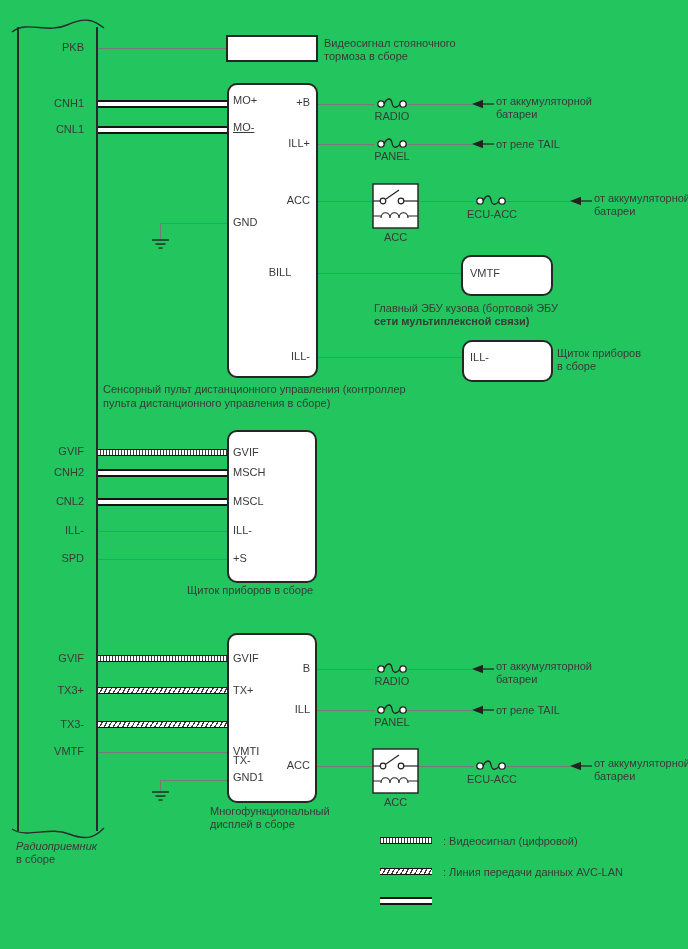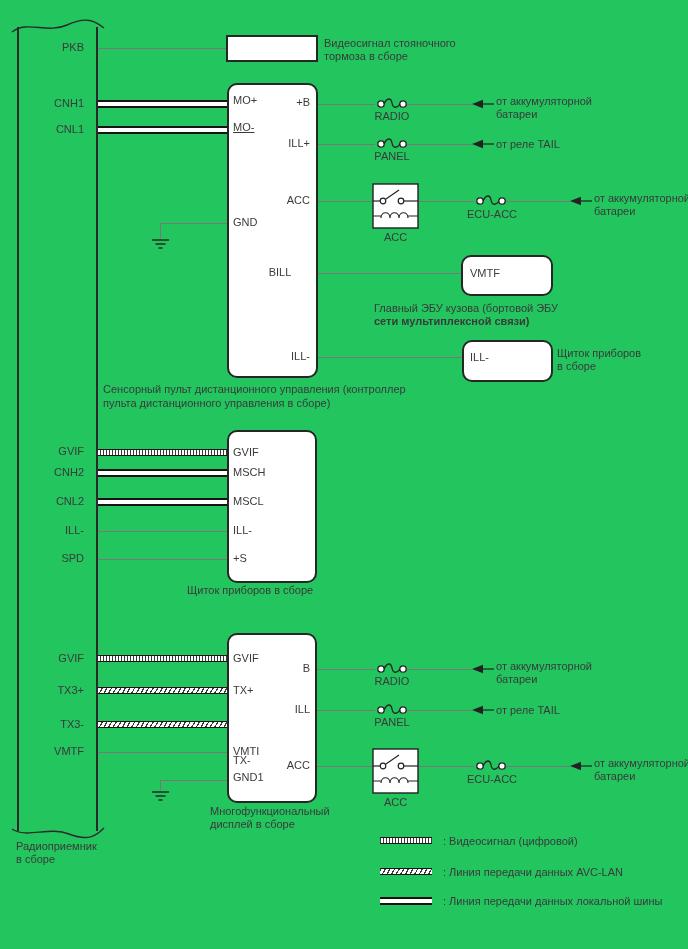--- a/index.html
+++ b/index.html
@@ -200,21 +200,21 @@
   <div class="lbl r" style="left:24px;top:123px;width:60px;">CNL1</div>
   <div class="lbl r" style="left:24px;top:445px;width:60px;">GVIF</div>
   <div class="lbl r" style="left:24px;top:466px;width:60px;">CNH2</div>
   <div class="lbl r" style="left:24px;top:495px;width:60px;">CNL2</div>
   <div class="lbl r" style="left:24px;top:524px;width:60px;">ILL-</div>
   <div class="lbl r" style="left:24px;top:552px;width:60px;">SPD</div>
   <div class="lbl r" style="left:24px;top:652px;width:60px;">GVIF</div>
   <div class="lbl r" style="left:24px;top:684px;width:60px;">TX3+</div>
   <div class="lbl r" style="left:24px;top:718px;width:60px;">TX3-</div>
   <div class="lbl r" style="left:24px;top:745px;width:60px;">VMTF</div>
-  <div class="lbl" style="left:16px;top:840px;">Радиоприемник</div>
+  <div class="lbl" style="left:16px;top:840px;font-style:italic;">Радиоприемник</div>
   <div class="lbl" style="left:16px;top:853px;">в сборе</div>
 
   <div class="lbl" style="left:324px;top:37px;">Видеосигнал стояночного</div>
   <div class="lbl" style="left:324px;top:50px;">тормоза в сборе</div>
 
   <div class="lbl" style="left:233px;top:94px;">MO+</div>
   <div class="lbl" style="left:233px;top:121px;text-decoration:underline;">MO-</div>
   <div class="lbl" style="left:233px;top:216px;">GND</div>
   <div class="lbl r" style="left:250px;top:96px;width:60px;">+B</div>
   <div class="lbl r" style="left:250px;top:137px;width:60px;">ILL+</div>
@@ -267,15 +267,14 @@
   <div class="lbl" style="left:496px;top:673px;">батареи</div>
   <div class="lbl" style="left:496px;top:704px;">от реле TAIL</div>
   <div class="lbl" style="left:594px;top:757px;">от аккумуляторной</div>
   <div class="lbl" style="left:594px;top:770px;">батареи</div>
 
   <div class="vband" style="left:380px;top:837px;width:52px;"></div>
   <div class="lbl" style="left:443px;top:835px;">: Видеосигнал (цифровой)</div>
   <div class="hband" style="left:380px;top:868px;width:52px;"></div>
   <div class="lbl" style="left:443px;top:866px;">: Линия передачи данных AVC-LAN</div>
   <div class="lbus" style="left:380px;top:897px;width:52px;"></div>
-  <div class="lbl" style="left:443px;top:895px;">: Линия передачи данных локальной шины</div>
 
 </div>
 
 </body></html>

